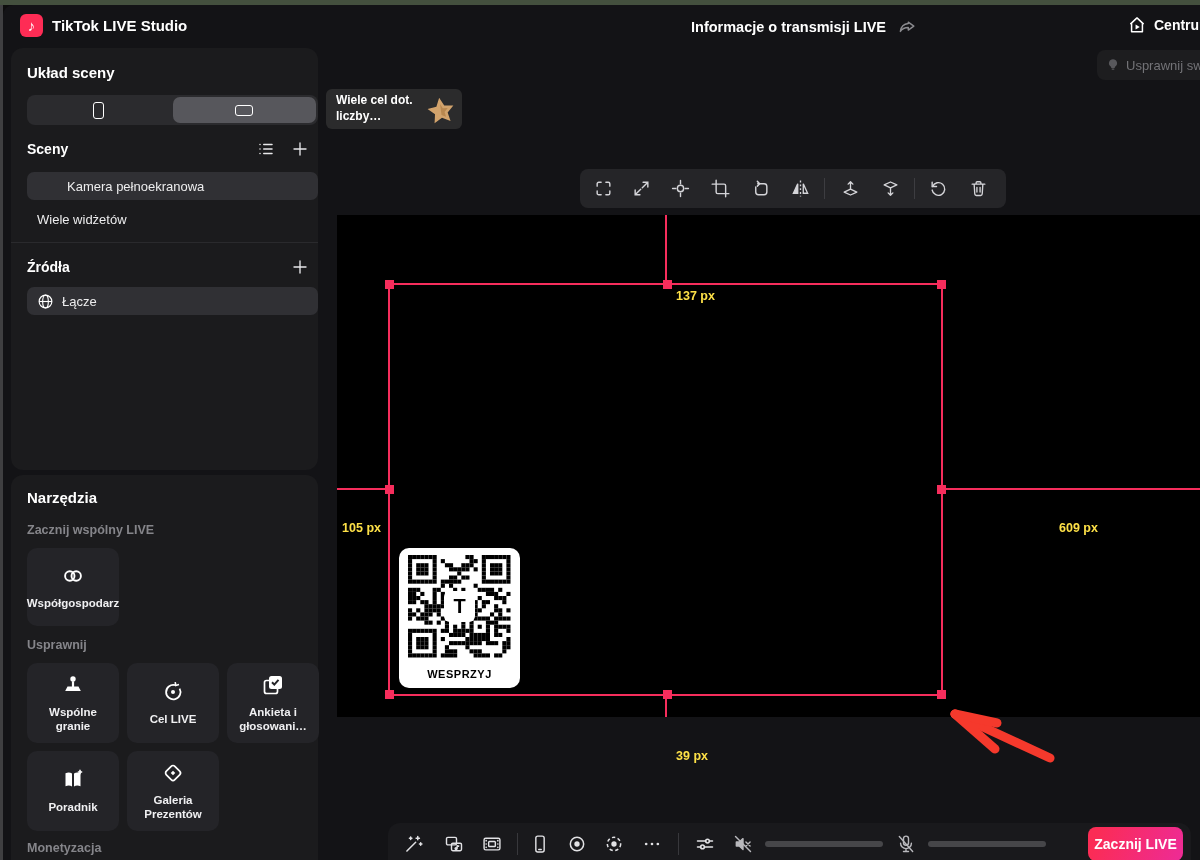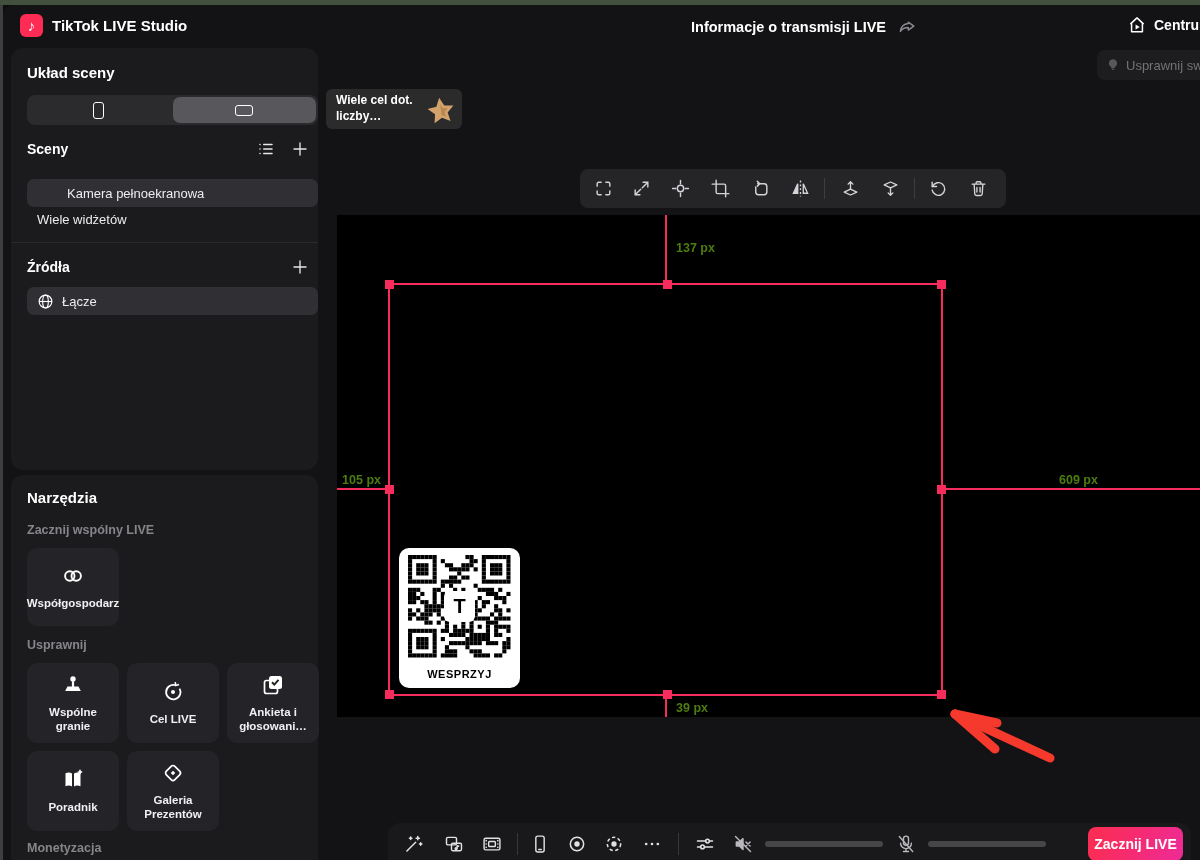--- a/index.html
+++ b/index.html
@@ -38,21 +38,21 @@
   
   #canvas { left:334px; top:210px; width:863px; height:502px; background:#000; position:absolute; }
   .goal-pill { left:323px; top:84px; width:136px; height:40px; background:#2b2b2c; border-radius:6px; position:absolute; }
   .goal-pill .gtext { position:absolute; left:10px; top:4px; width:96px; color:#fff; font-size:12px; font-weight:bold; line-height:1.3; }
   .float-toolbar { left:577px; top:164px; width:426px; height:39px; background:#252528; border-radius:8px; display:flex; align-items:center; position:absolute; }
   .ft-ic { position:absolute; width:24px; height:24px; top:7px; display:flex; align-items:center; justify-content:center; }
   .ft-div { position:absolute; top:9px; width:1px; height:21px; background:#3d3d41; }
   .sel-rect { left:385px; top:278px; width:555px; height:413px; border:2px solid #f62d5c; position:absolute; }
   .handle { position:absolute; width:9px; height:9px; background:#f62d5c; }
   .mline { position:absolute; background:#f62d5c; }
-  .mlabel { position:absolute; color:#4d7c0f; font-size:12.5px; font-weight:bold; white-space:nowrap; }
+  .mlabel { position:absolute; color:#fde047; font-size:12.5px; font-weight:bold; white-space:nowrap;margin-top:48px; }
   
   .qr-card { left:396px; top:543px; width:121px; height:140px; background:#fff; border-radius:10px; position:absolute; }
   .qr-grid { position:absolute; left:9px; top:7px; }
   .qr-center { position:absolute; left:45px; top:43px; width:31px; height:31px; background:#fff; border-radius:6px; display:flex; align-items:center; justify-content:center; color:#000; font-size:20px; font-weight:bold; }
   .qr-caption { position:absolute; left:0; bottom:8px; width:121px; text-align:center; color:#000; font-weight:bold; font-size:11px; letter-spacing:0.5px; }
   
   .footer-bar { left:385px; top:818px; width:803px; height:42px; background:#19191c; border-radius:12px 12px 0 0; position:absolute; }
   .fb-ic { position:absolute; width:24px; height:24px; top:9px; display:flex; align-items:center; justify-content:center; }
   .fb-div { position:absolute; top:10px; width:1px; height:22px; background:#38383c; }
   .vol-bar { position:absolute; top:18px; height:6px; border-radius:3px; background:#464649; }
@@ -116,21 +116,21 @@
         <svg width="18" height="18" viewBox="0 0 24 24" stroke="#e8e8ea" stroke-width="2" stroke-linecap="round">
             <path d="M4 6h.01M4 12h.01M4 18h.01M9 6h11M9 12h11M9 18h11"></path>
           </svg>
       </div>
       <div class="abs icbtn" style="left:280px; top:92px;">
         <svg width="18" height="18" viewBox="0 0 24 24" stroke="#e8e8ea" stroke-width="1.8" stroke-linecap="round">
             <path d="M12 4v16M4 12h16"></path>
           </svg>
       </div>
 
-      <div class="side-item on" style="top:131px;padding-left:40px;">
+      <div class="side-item on" style="top:124px;padding-left:40px;">
         <span>Kamera pełnoekranowa</span>
       </div>
       <div class="side-item" style="top:157px;">
         <span>Wiele widżetów</span>
       </div>
 
       <div class="sep" style="top:194px;"></div>
 
       <div class="abs ph2" style="left:16px; top:211px;">Źródła</div>
       <div class="abs icbtn" style="left:280px; top:210px;">

